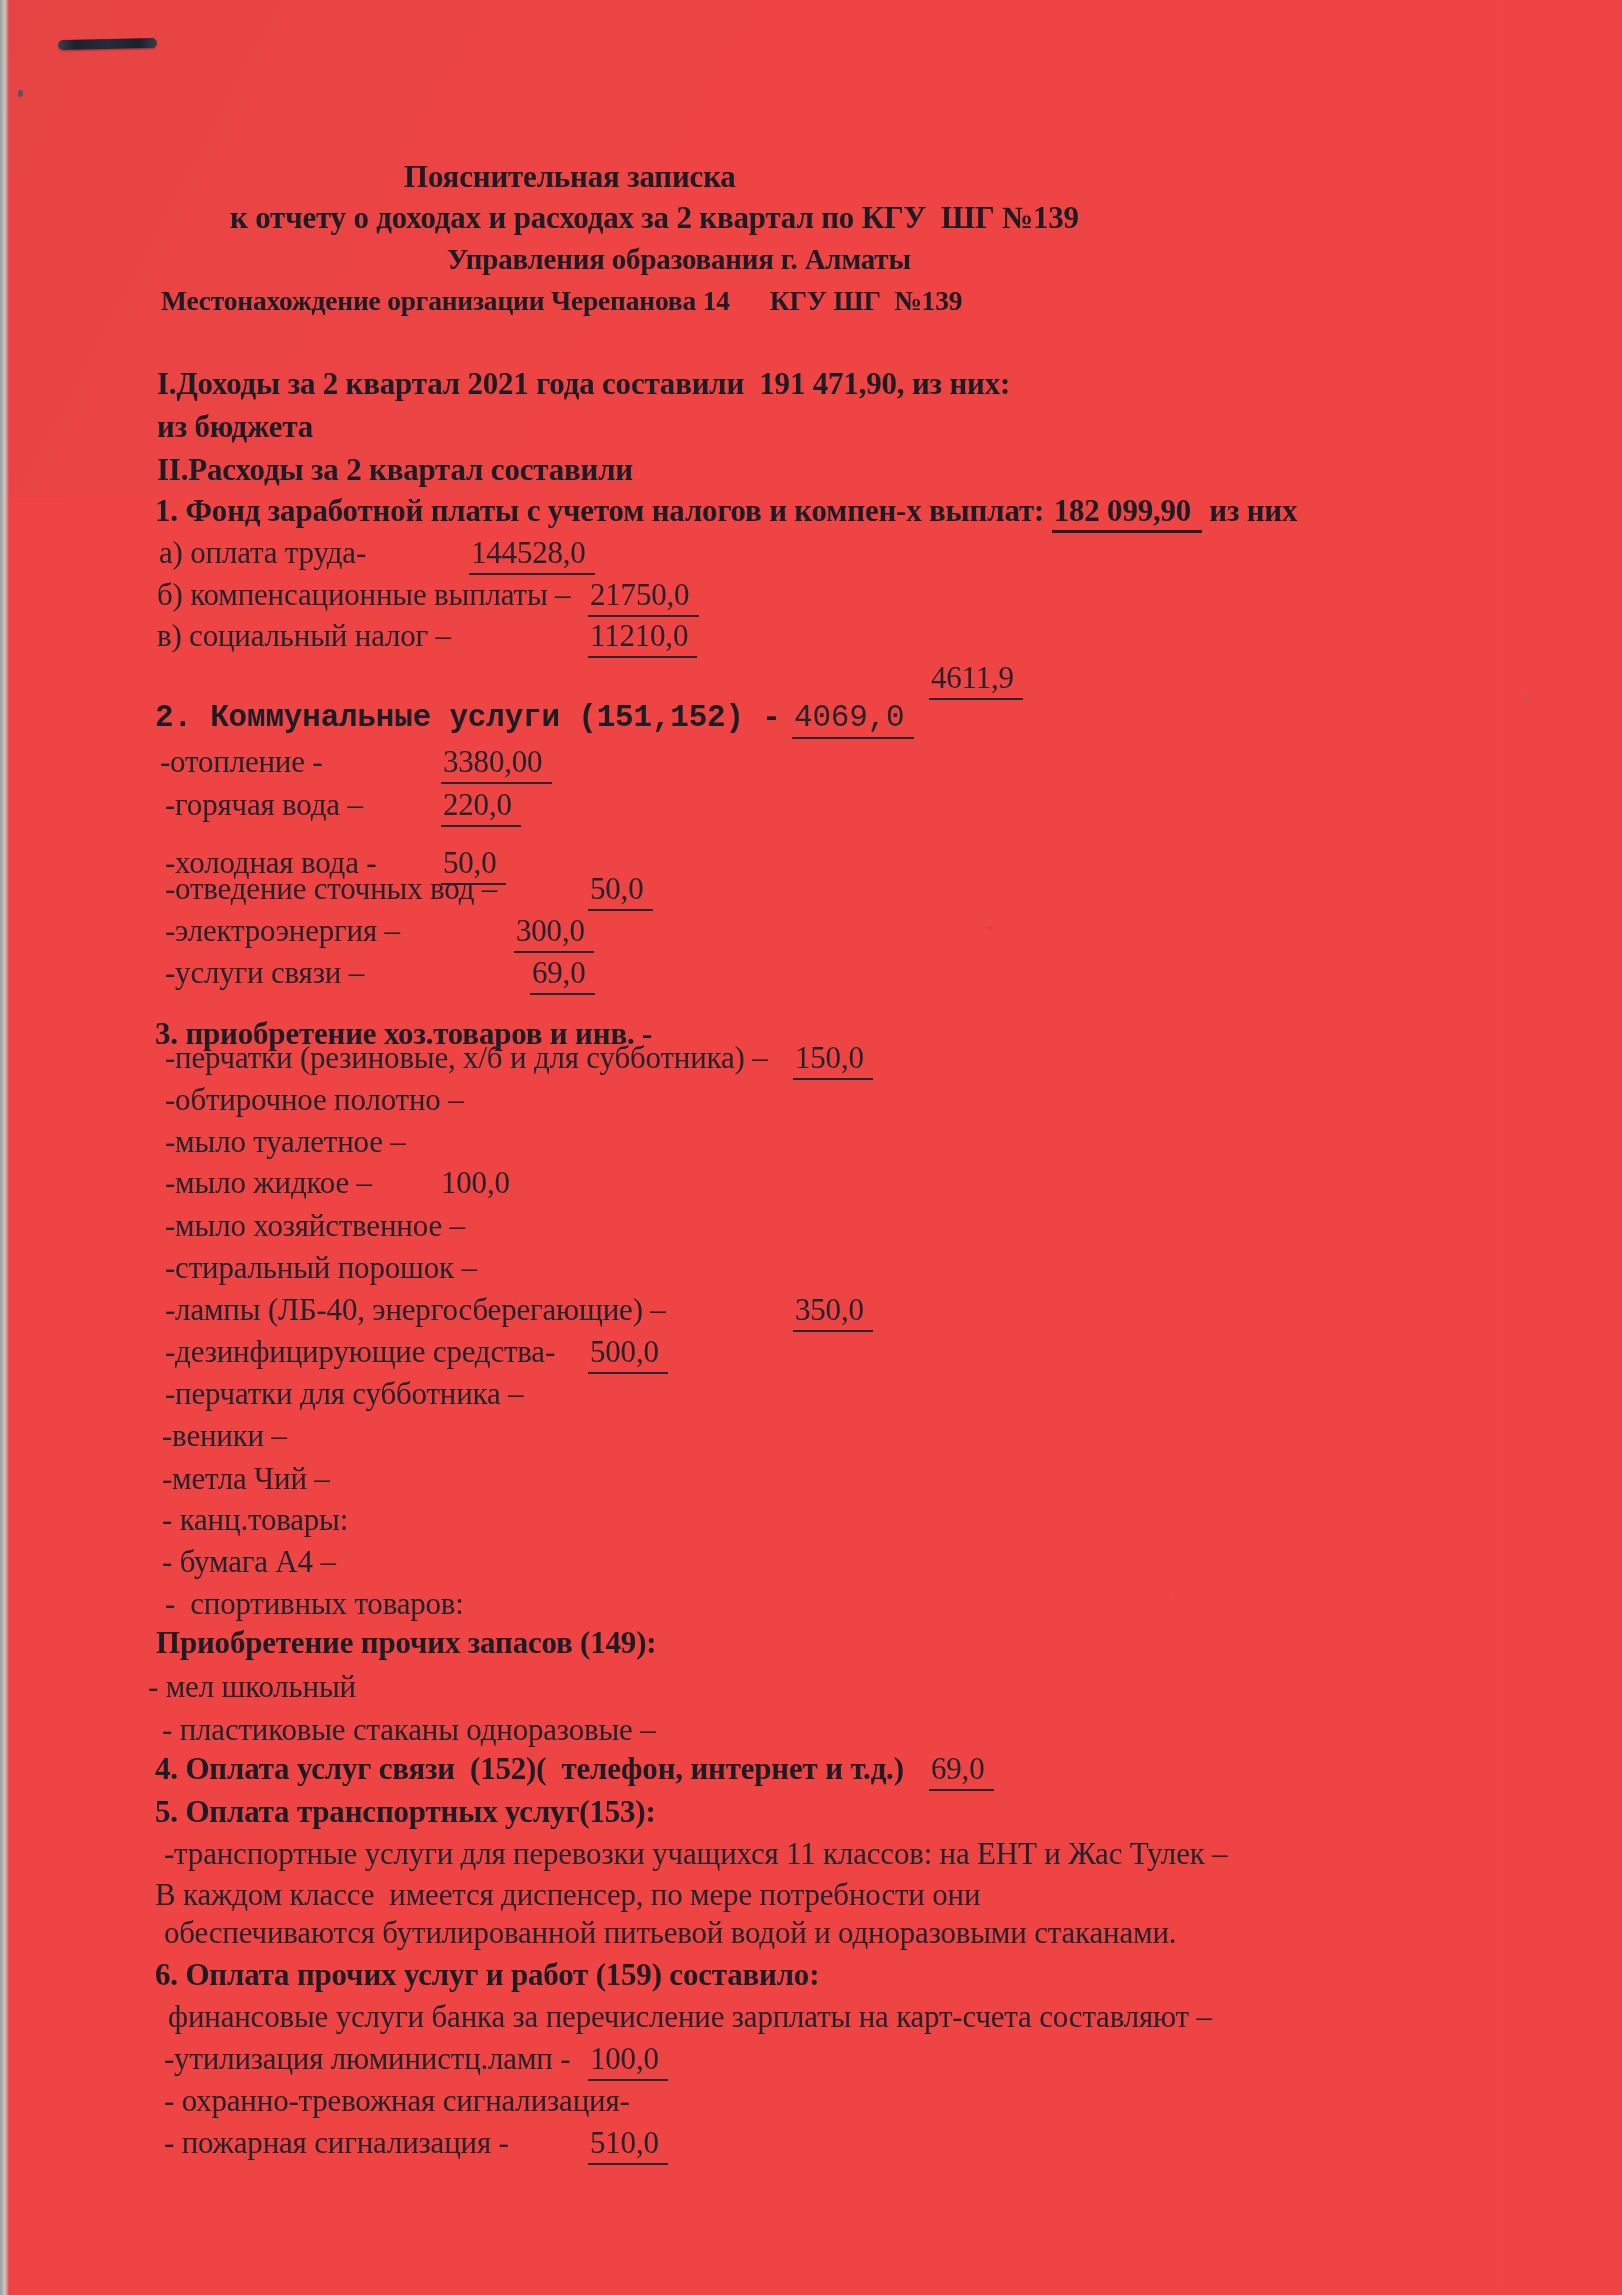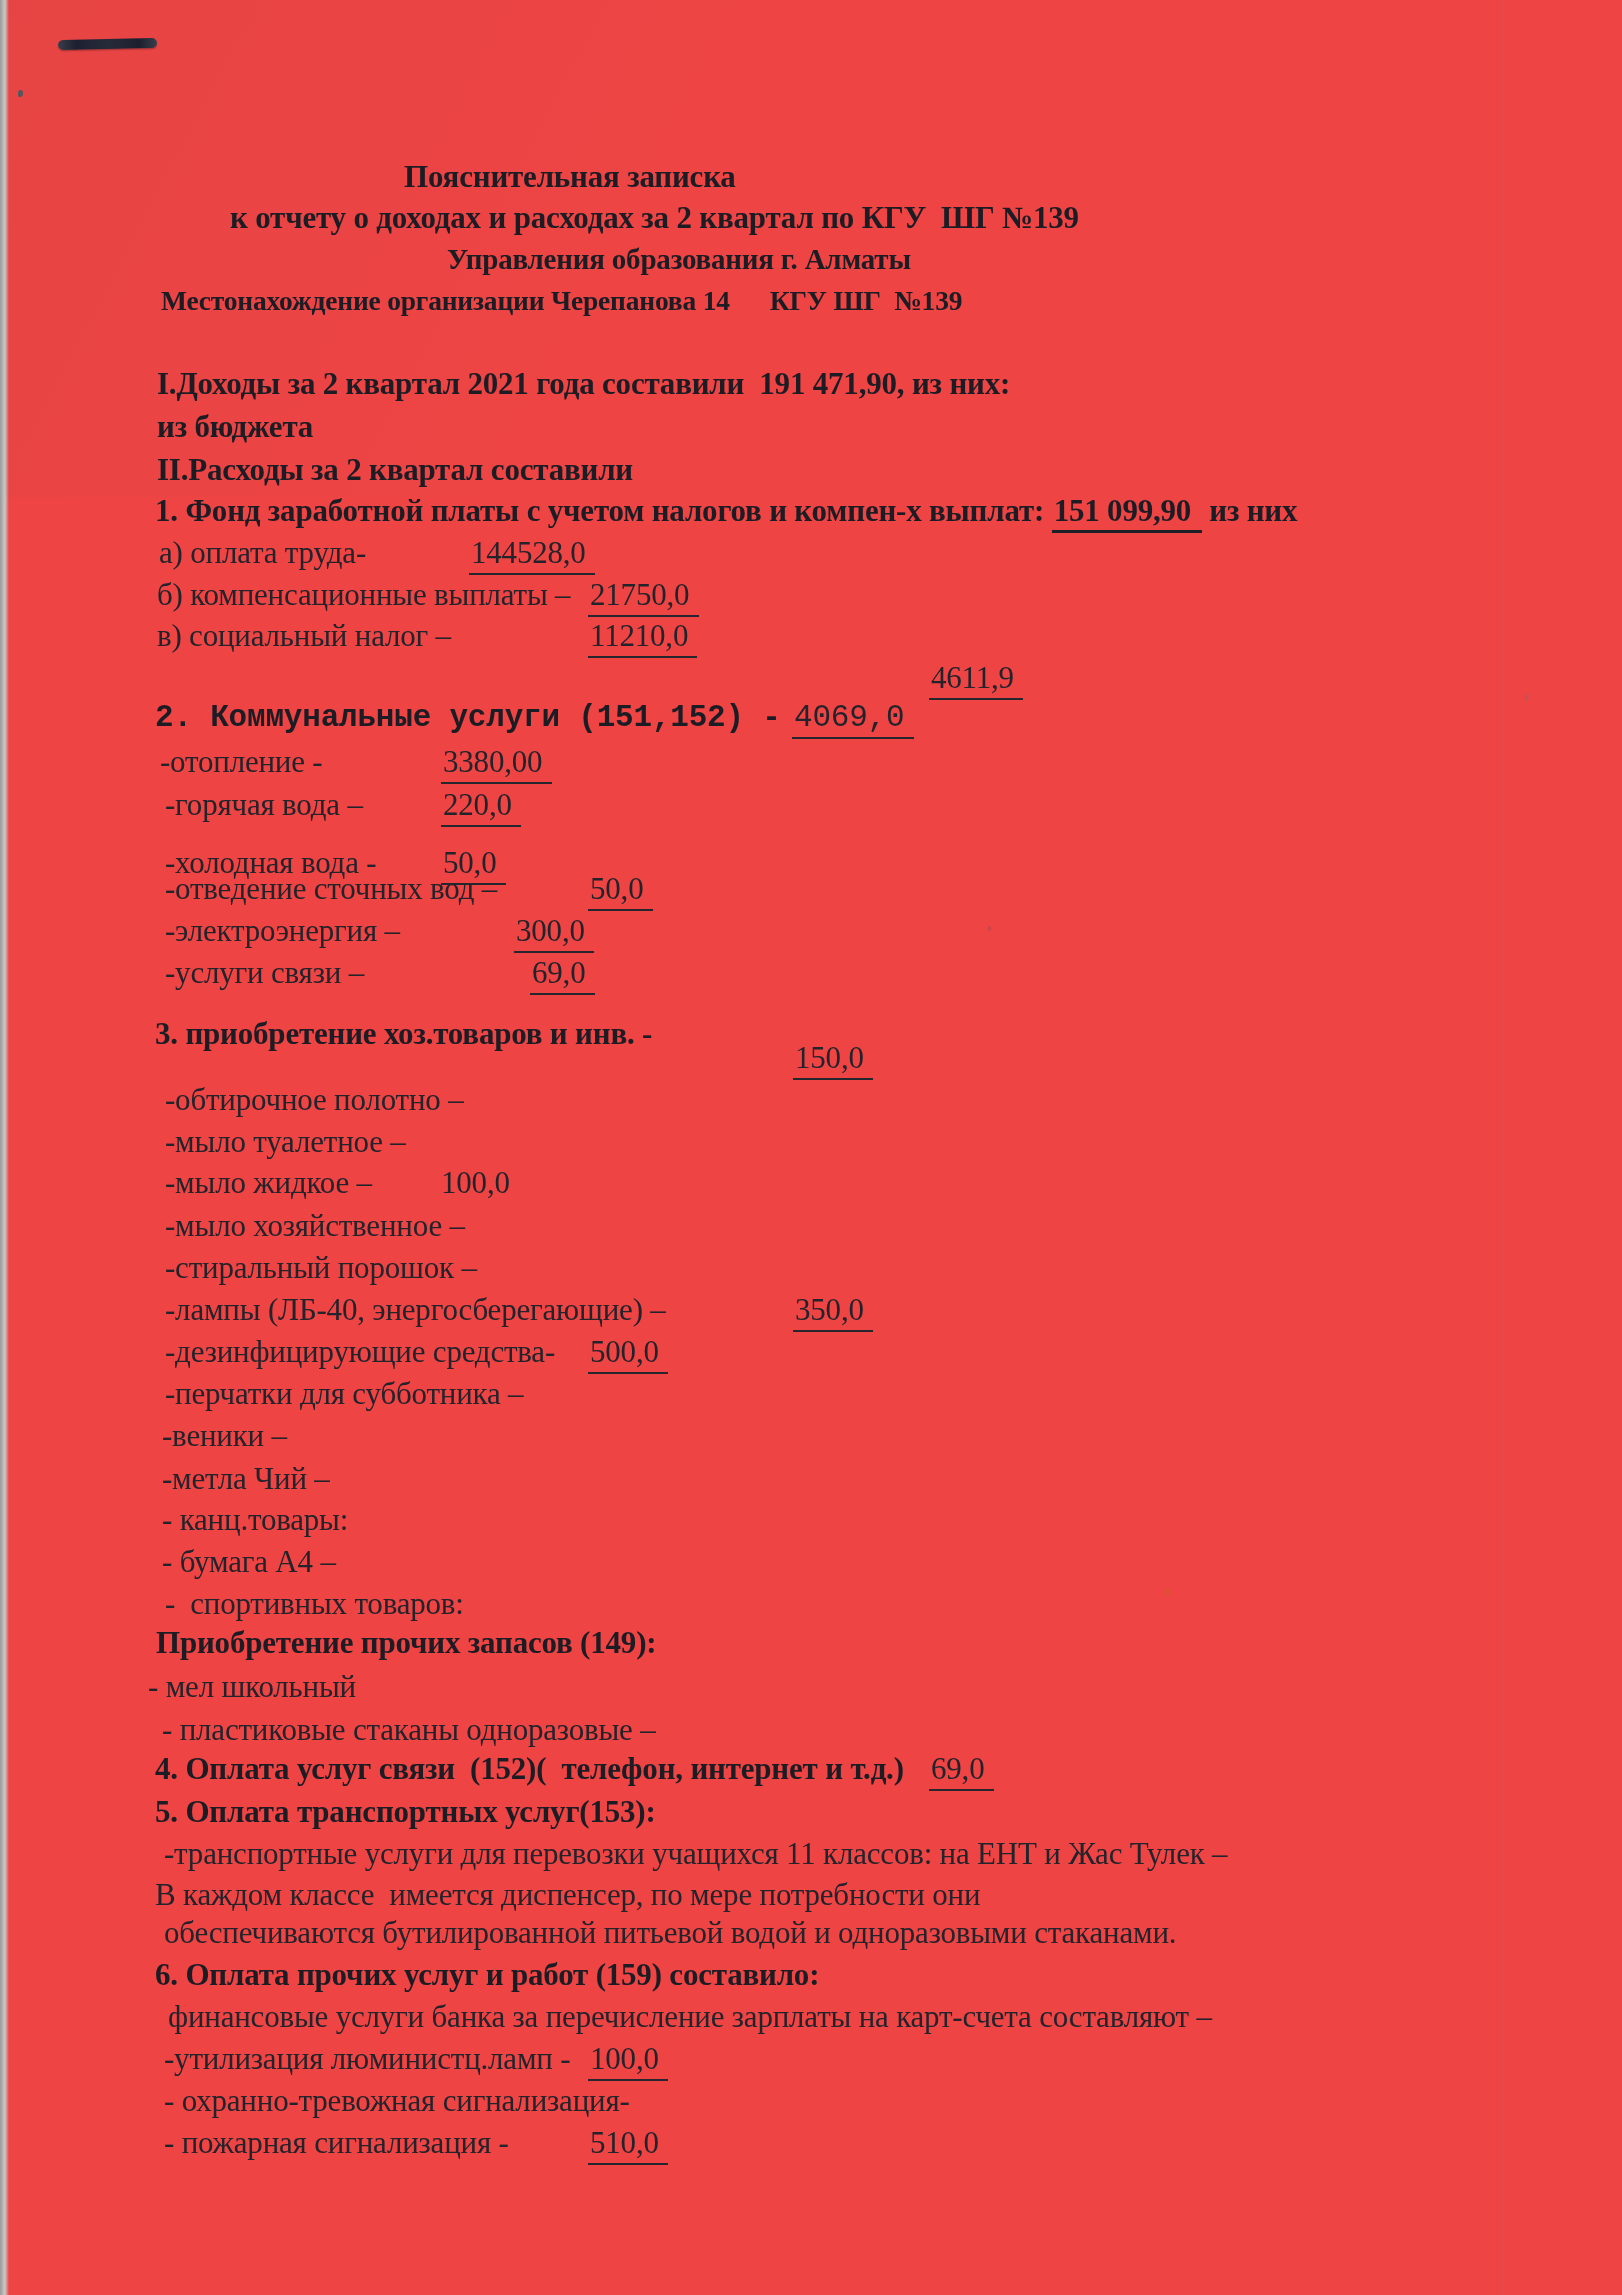--- a/index.html
+++ b/index.html
@@ -68,34 +68,34 @@
   <div id="doc-titles">
       <div class="trow b t-size-1" style="top: 159px; left: 404px;">Пояснительная записка</div>
       <div class="trow b t-size-1" style="top: 200px; left: 230px;">к отчету о доходах и расходах за 2 квартал по КГУ  ШГ №139</div>
       <div class="trow b t-size-2" style="top: 243px; left: 447px;">Управления образования г. Алматы</div>
       <div class="trow b t-size-3" style="top: 285px; left: 161px;">Местонахождение организации Черепанова 14      КГУ ШГ  №139</div>
     </div>
   <div id="doc-lines">
       <div class="row b" style="top: 366px; left: 157px;"><span>I.Доходы за 2 квартал 2021 года составили  191 471,90, из них:</span></div>
       <div class="row b" style="top: 409px; left: 157px;"><span>из бюджета</span></div>
       <div class="row b" style="top: 452px; left: 157px;"><span>II.Расходы за 2 квартал составили</span></div>
-      <div class="row b" style="top: 493px; left: 155px;"><span>1. Фонд заработной платы с учетом налогов и компен-х выплат: </span><span class="iv">151 099,90</span><span> из них</span></div>
+      <div class="row b" style="top: 493px; left: 155px;"><span>1. Фонд заработной платы с учетом налогов и компен-х выплат: </span><span class="iv">182 099,90</span><span> из них</span></div>
       <div class="row" style="top: 535px; left: 159px;"><span>а) оплата труда-</span><span class="val u" style="left: 310px;">144528,0</span></div>
       <div class="row" style="top: 577px; left: 157px;"><span>б) компенсационные выплаты –</span><span class="val u" style="left: 431px;">21750,0</span></div>
       <div class="row" style="top: 618px; left: 157px;"><span>в) социальный налог –</span><span class="val u" style="left: 431px;">11210,0</span></div>
       <div class="row" style="top: 660px; left: 157px;"><span class="val u" style="left: 772px;">4611,9</span></div>
       <div class="row b" style="top: 700px; left: 155px; font-family: Liberation Mono, monospace;"><span>2. Коммунальные услуги (151,152) -</span><span class="val u" style="left: 637px;">4069,0</span></div>
       <div class="row" style="top: 744px; left: 160px;"><span>-отопление -</span><span class="val u" style="left: 281px;">3380,00</span></div>
       <div class="row" style="top: 787px; left: 165px;"><span>-горячая вода –</span><span class="val u" style="left: 276px;">220,0</span></div>
       <div class="row" style="top: 829px; left: 165px; margin-top: 16px;"><span>-холодная вода -</span><span class="val u" style="left: 276px;">50,0</span></div>
       <div class="row" style="top: 871px; left: 165px;"><span>-отведение сточных вод –</span><span class="val u" style="left: 423px;">50,0</span></div>
       <div class="row" style="top: 913px; left: 165px;"><span>-электроэнергия –</span><span class="val u" style="left: 349px;">300,0</span></div>
       <div class="row" style="top: 955px; left: 165px;"><span>-услуги связи –</span><span class="val u" style="left: 365px;">69,0</span></div>
       <div class="row b" style="top: 997px; left: 155px; margin-top: 19px;"><span>3. приобретение хоз.товаров и инв. -</span></div>
-      <div class="row" style="top: 1040px; left: 165px;"><span class="val u" style="left: 628px;">150,0</span></div>
+      <div class="row" style="top: 1040px; left: 165px;"><span>-перчатки (резиновые, х/б и для субботника) –</span><span class="val u" style="left: 628px;">150,0</span></div>
       <div class="row" style="top: 1082px; left: 165px;"><span>-обтирочное полотно –</span></div>
       <div class="row" style="top: 1124px; left: 165px;"><span>-мыло туалетное –</span></div>
       <div class="row" style="top: 1165px; left: 165px;"><span>-мыло жидкое –</span><span class="val" style="left: 276px;">100,0</span></div>
       <div class="row" style="top: 1208px; left: 165px;"><span>-мыло хозяйственное –</span></div>
       <div class="row" style="top: 1250px; left: 165px;"><span>-стиральный порошок –</span></div>
       <div class="row" style="top: 1292px; left: 165px;"><span>-лампы (ЛБ-40, энергосберегающие) –</span><span class="val u" style="left: 628px;">350,0</span></div>
       <div class="row" style="top: 1334px; left: 165px;"><span>-дезинфицирующие средства-</span><span class="val u" style="left: 423px;">500,0</span></div>
       <div class="row" style="top: 1376px; left: 165px;"><span>-перчатки для субботника –</span></div>
       <div class="row" style="top: 1418px; left: 162px;"><span>-веники –</span></div>
       <div class="row" style="top: 1461px; left: 162px;"><span>-метла Чий –</span></div>

